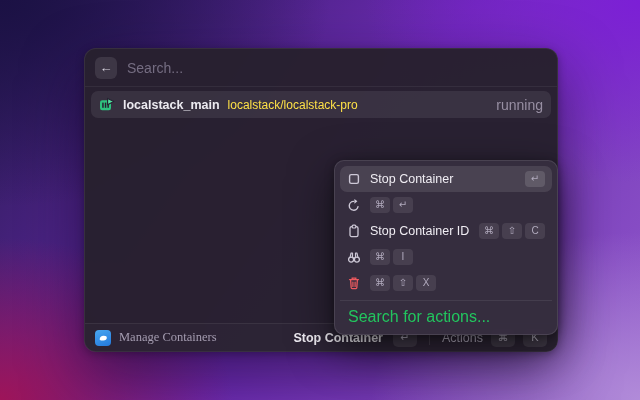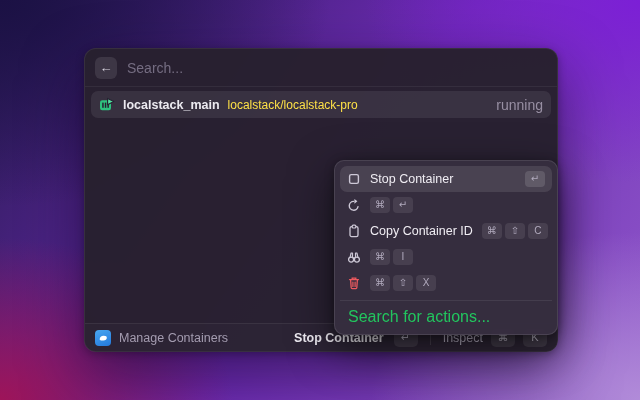--- a/index.html
+++ b/index.html
@@ -33,21 +33,21 @@
   .li-spacer{flex:1;}
   .li-status{color:#988fa3;font-size:14px;}
 
   
   .footer{position:absolute;left:0;right:0;bottom:0;height:27px;
     border-top:1px solid rgba(255,255,255,0.07);
     display:flex;align-items:center;gap:8px;padding:0 10px;
     border-radius:0 0 12px 12px;background:rgba(255,255,255,0.015);}
   .app-icon{width:16px;height:16px;border-radius:4px;flex:0 0 auto;
     background:linear-gradient(160deg,#4aa7f0,#2379dd);display:flex;align-items:center;justify-content:center;}
-  .footer-app{color:#a49cb0;font-size:12.5px;}
+  .footer-app{color:#a49cb0;font-size:12.5px;font-family:Liberation Serif, serif;}
   .footer-spacer{flex:1;}
   .footer-primary{color:#edeaf1;font-size:12.5px;font-weight:700;margin-right:2px;}
   .kbd{min-width:16px;height:18px;padding:0 4px;border-radius:5px;background:rgba(255,255,255,0.1);
     color:#c2bccd;font-size:11px;display:inline-flex;align-items:center;justify-content:center;line-height:1;}
   .footer-div{width:1px;height:14px;background:rgba(255,255,255,0.12);margin:0 4px;}
   .footer-actions{color:#b9b2c4;font-size:12.5px;}
 
   
   .menu{position:absolute;left:334px;top:160px;width:224px;
     background:rgba(54,46,63,0.99);border-radius:10px;
@@ -103,21 +103,21 @@
       <span class="app-icon">
         <svg width="12" height="12" viewBox="0 0 12 12">
           <path d="M2.6 7.4 q0.4-3.4 4-3.6 q3.4-0.1 3.2 2.2 q-0.2 2.4-3.4 2.6 q-3 0.1-3.8-1.2 z" fill="#fff"></path>
         </svg>
       </span>
       <span class="footer-app">Manage Containers</span>
       <span class="footer-spacer"></span>
       <span class="footer-primary">Stop Container</span>
       <span class="kbd">↵</span>
       <span class="footer-div"></span>
-      <span class="footer-actions">Inspect</span>
+      <span class="footer-actions">Actions</span>
       <span class="kbd">⌘</span>
       <span class="kbd">K</span>
     </div>
   </div>
 
   <div class="menu">
 
     <div class="menu-item selected">
       <span class="mi-icon">
         <svg width="14" height="14" viewBox="0 0 14 14">
@@ -143,21 +143,21 @@
       </span>
     </div>
 
     <div class="menu-item">
       <span class="mi-icon">
         <svg width="14" height="14" viewBox="0 0 14 14">
           <rect x="3" y="2.6" width="8" height="10" rx="1.6" fill="none" stroke="#cdc8d6" stroke-width="1.3"></rect>
           <rect x="5.2" y="1.2" width="3.6" height="2.8" rx="0.9" fill="#362e3f" stroke="#cdc8d6" stroke-width="1.2"></rect>
         </svg>
       </span>
-      <span class="mi-label">Copy Container ID</span>
+      <span class="mi-label">Stop Container ID</span>
       <span class="mi-keys">
         <span class="kbd-sm">⌘</span>
         <span class="kbd-sm">⇧</span>
         <span class="kbd-sm">C</span>
       </span>
     </div>
 
     <div class="menu-item">
       <span class="mi-icon">
         <svg width="14" height="14" viewBox="0 0 14 14">

